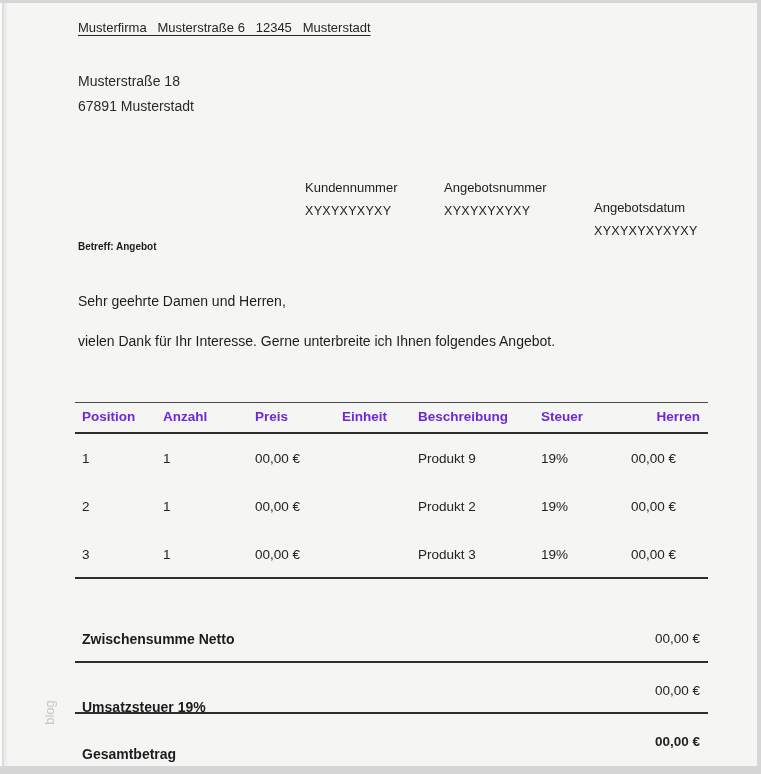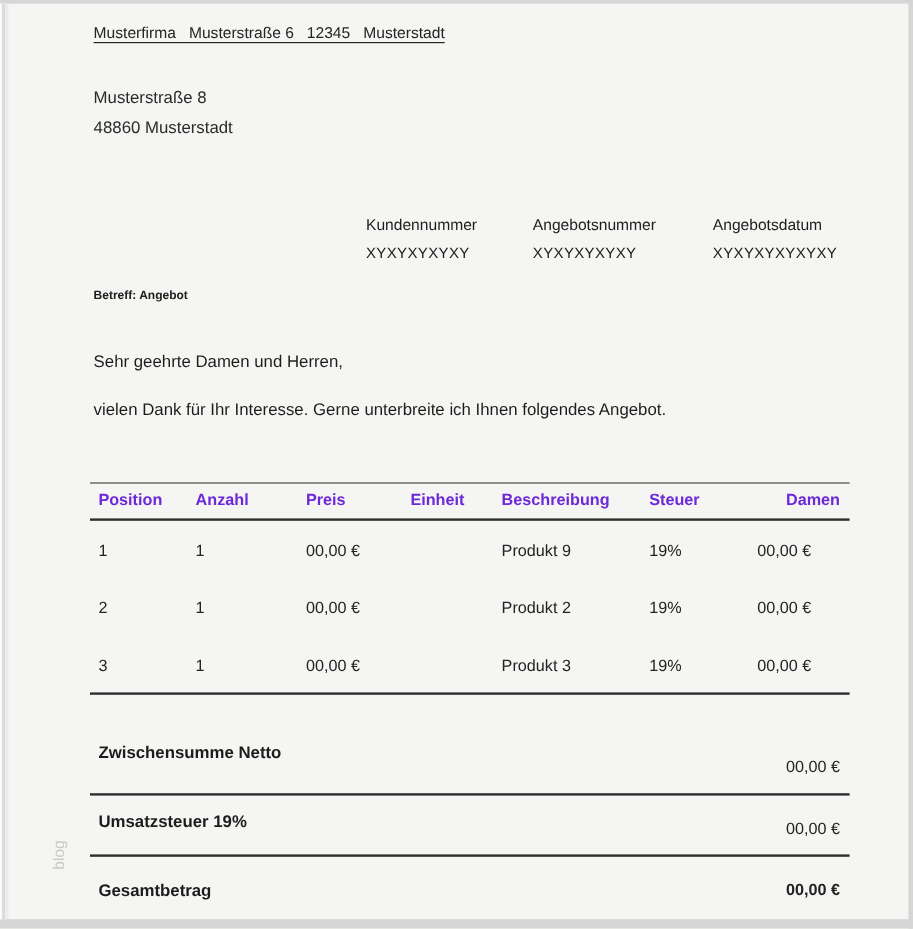--- a/index.html
+++ b/index.html
@@ -5,55 +5,55 @@
   html,body{margin:0;padding:0;background:#ffffff;}
   body{width:761px;height:774px;position:relative;font-family:"Liberation Sans","DejaVu Sans",sans-serif;color:#1d1d1d;}
   .sheet{position:absolute;inset:0;background:#f5f5f3;border-top:3px solid #d6d6d6;border-right:4px solid #d6d6d6;border-bottom:8px solid #d6d6d6;box-sizing:border-box;}
   .left-edge{position:absolute;left:0;top:0;bottom:0;width:7px;background:linear-gradient(to right,#fbfbfb 0 2px,#dcdcdc 2px 4px,#ececea 4px 7px);}
   .abs{position:absolute;}
   .letterhead{left:78px;top:17px;font-size:13px;white-space:pre;text-decoration:underline;text-underline-offset:3px;text-decoration-thickness:1px;color:#252525;}
   .recipient{left:78px;top:66px;font-size:14px;line-height:25px;color:#2a2a2a;}
   .meta{top:177px;width:140px;}
   .meta .lab{font-weight:normal;font-size:13px;}
   .meta .val{font-size:12.5px;margin-top:9px;letter-spacing:.3px;}
-  .m0{left:305px;} .m1{left:444px;} .m2{left:594px;}
+  .m0{left:305px;} .m1{left:444px;} .m2{left:594px;margin-top:20px;}
   .subject{left:78px;top:238px;font-size:10px;font-weight:bold;}
   .greeting{left:78px;top:290px;font-size:14px;}
   .intro{left:78px;top:330px;font-size:14px;}
   .tablewrap{left:75px;top:396px;width:633px;}
   .rule{position:absolute;left:0;width:633px;background:#2e2e2e;}
   .r-top{top:3px;height:1px;background:#4a4a4a;}
   .r-head{top:33px;height:2px;}
   .r-rows{top:178px;height:2px;}
   .grid7{display:grid;grid-template-columns:81px 92px 87px 76px 123px 90px 1fr;box-sizing:border-box;width:633px;padding-left:7px;padding-right:8px;}
   .grid7 .c-netto{text-align:right;}
   .thead{position:absolute;top:10px;font-size:13.5px;font-weight:bold;color:#6d28d9;}
   .trows{position:absolute;top:35px;}
   .trow{height:48px;display:grid;grid-template-columns:81px 92px 87px 76px 123px 90px 1fr;align-items:center;box-sizing:border-box;width:633px;padding-left:7px;padding-right:8px;font-size:13.5px;color:#232323;}
   .totals{left:75px;top:600px;width:633px;height:160px;}
-  .tot-label{position:absolute;left:7px;font-size:14px;font-weight:bold;color:#1c1c1c;}
+  .tot-label{position:absolute;left:7px;font-size:14px;font-weight:bold;color:#1c1c1c;margin-top:12px;}
   .tot-value{position:absolute;right:8px;font-size:13.5px;color:#232323;}
   .t0l{top:16px;} .t0v{top:28px;}
   .l1{top:58px;height:2px;}
-  .t1l{top:73px;} .t1v{top:80px;}
+  .t1l{top:84px;} .t1v{top:80px;}
   .l2{top:109px;height:2px;}
   .t2l{top:131px;} .t2v{top:131px;font-weight:bold;}
   .watermark{left:26px;top:702px;width:46px;color:#c8c8c6;font-size:13px;transform:rotate(-90deg);transform-origin:center;text-align:center;}
 </style>
 </head>
 <body>
 
 <div class="sheet">
   <div class="left-edge"></div>
 
   <div class="abs letterhead">Musterfirma   Musterstraße 6   12345   Musterstadt</div>
 
   <div class="abs recipient">
-    <div>Musterstraße 8</div>
-    <div>48860 Musterstadt</div>
+    <div>Musterstraße 18</div>
+    <div>67891 Musterstadt</div>
   </div>
 
   <div class="abs meta m0">
     <div class="lab">Kundennummer</div>
     <div class="val">XYXYXYXYXY</div>
   </div>
   <div class="abs meta m1">
     <div class="lab">Angebotsnummer</div>
     <div class="val">XYXYXYXYXY</div>
   </div>
@@ -68,21 +68,21 @@
 
   <div class="abs tablewrap">
     <div class="rule r-top"></div>
     <div class="thead grid7">
       <div>Position</div>
       <div>Anzahl</div>
       <div>Preis</div>
       <div>Einheit</div>
       <div>Beschreibung</div>
       <div>Steuer</div>
-      <div class="c-netto">Damen</div>
+      <div class="c-netto">Herren</div>
     </div>
     <div class="rule r-head"></div>
 
     <div class="trows">
       <div class="trow">
         <div>1</div>
         <div>1</div>
         <div>00,00 €</div>
         <div></div>
         <div>Produkt 9</div>

